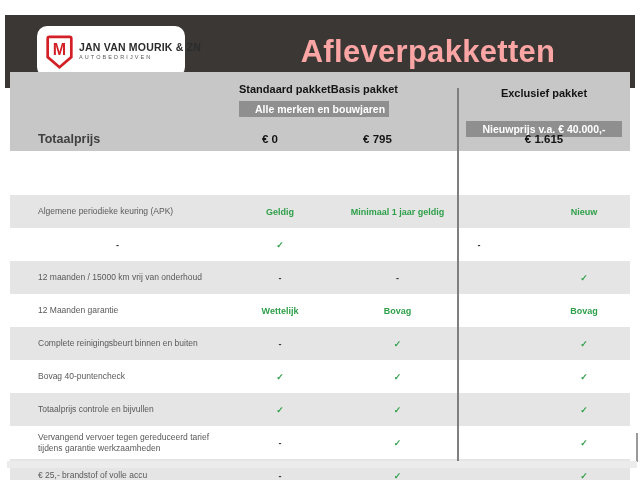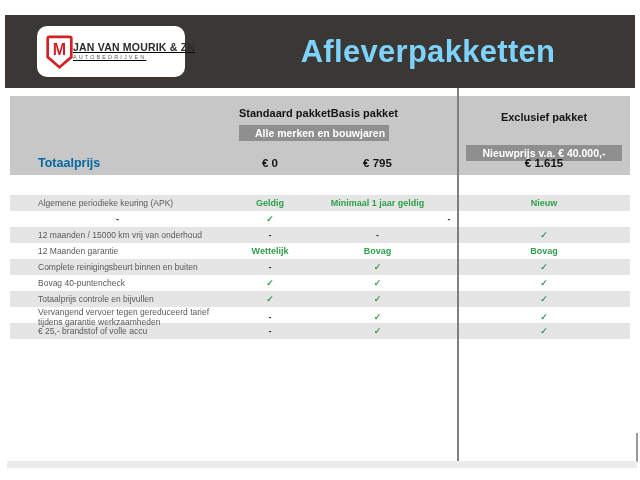--- a/index.html
+++ b/index.html
@@ -12,49 +12,49 @@
   .header-bar{
     position:absolute;left:5px;top:15px;width:630px;height:73px;
     background:#3a3734;
   }
   .logo{
     position:absolute;left:32px;top:11px;width:148px;height:51px;
     background:#ffffff;border-radius:10px;
     display:flex;align-items:center;padding-left:9px;box-sizing:border-box;
   }
   .logo-shield{width:27px;height:36px;flex:0 0 auto;}
-  .logo-text{line-height:1.05;text-decoration:underline;}
+  .logo-text{margin-left:6px;line-height:1.05;}
   .logo-name{font-size:10.5px;font-weight:bold;color:#2b2b2b;letter-spacing:.2px;white-space:nowrap;}
   .logo-sub{font-size:5.5px;color:#5a5a5a;letter-spacing:2.1px;margin-top:2px;white-space:nowrap;}
   .page-title{
     position:absolute;left:258px;top:0;width:330px;height:73px;
-    line-height:73px;text-align:center;color:#7dd3fc;
+    line-height:73px;text-align:center;color:#fca5a5;
     font-size:31px;font-weight:bold;letter-spacing:.3px;
   }
   
   .pkg-section{
-    position:absolute;left:10px;top:96px;width:620px;height:79px;
+    position:absolute;left:10px;top:72px;width:620px;height:79px;
     background:#c7c7c7;
   }
   .shared-cols{position:absolute;left:229px;top:11px;width:150px;}
   .shared-labels{display:flex;justify-content:space-between;}
   .pkg-label{font-size:11px;font-weight:bold;color:#141414;white-space:nowrap;}
   .badge{
     margin-top:6px;background:#8f8f8f;color:#ffffff;text-align:center;
     font-size:10.5px;font-weight:bold;padding:2px 16px;white-space:nowrap;
   }
   .excl-col{position:absolute;left:448px;top:11px;width:172px;text-align:center;}
   .excl-col .badge{width:124px;margin:20px auto 0;}
   .grid{display:grid;grid-template-columns:215px 90px 125px 18px 172px;align-items:center;}
   .totals-row{position:absolute;left:0;bottom:5px;width:620px;}
-  .totals-label{padding-left:28px;font-size:12.5px;font-weight:bold;color:#0369a1;}
+  .totals-label{padding-left:28px;font-size:12.5px;font-weight:bold;color:#404040;}
   .price{font-size:11.5px;font-weight:bold;color:#141414;text-align:center;}
   
   .rows{position:absolute;left:10px;top:195px;width:620px;}
-  .frow{height:16px;}
+  .frow{height:33px;gap:10px;}
   .frow:nth-child(odd){background:#e5e5e5;}
   .frow:nth-child(even){background:#ffffff;}
   .flabel{
     padding-left:28px;font-size:8.5px;color:#595959;line-height:1.2;
   }
   .val{
     text-align:center;font-size:9px;font-weight:bold;color:#2fa04a;
   }
   .val.dash{color:#333333;font-size:9px;}
   

